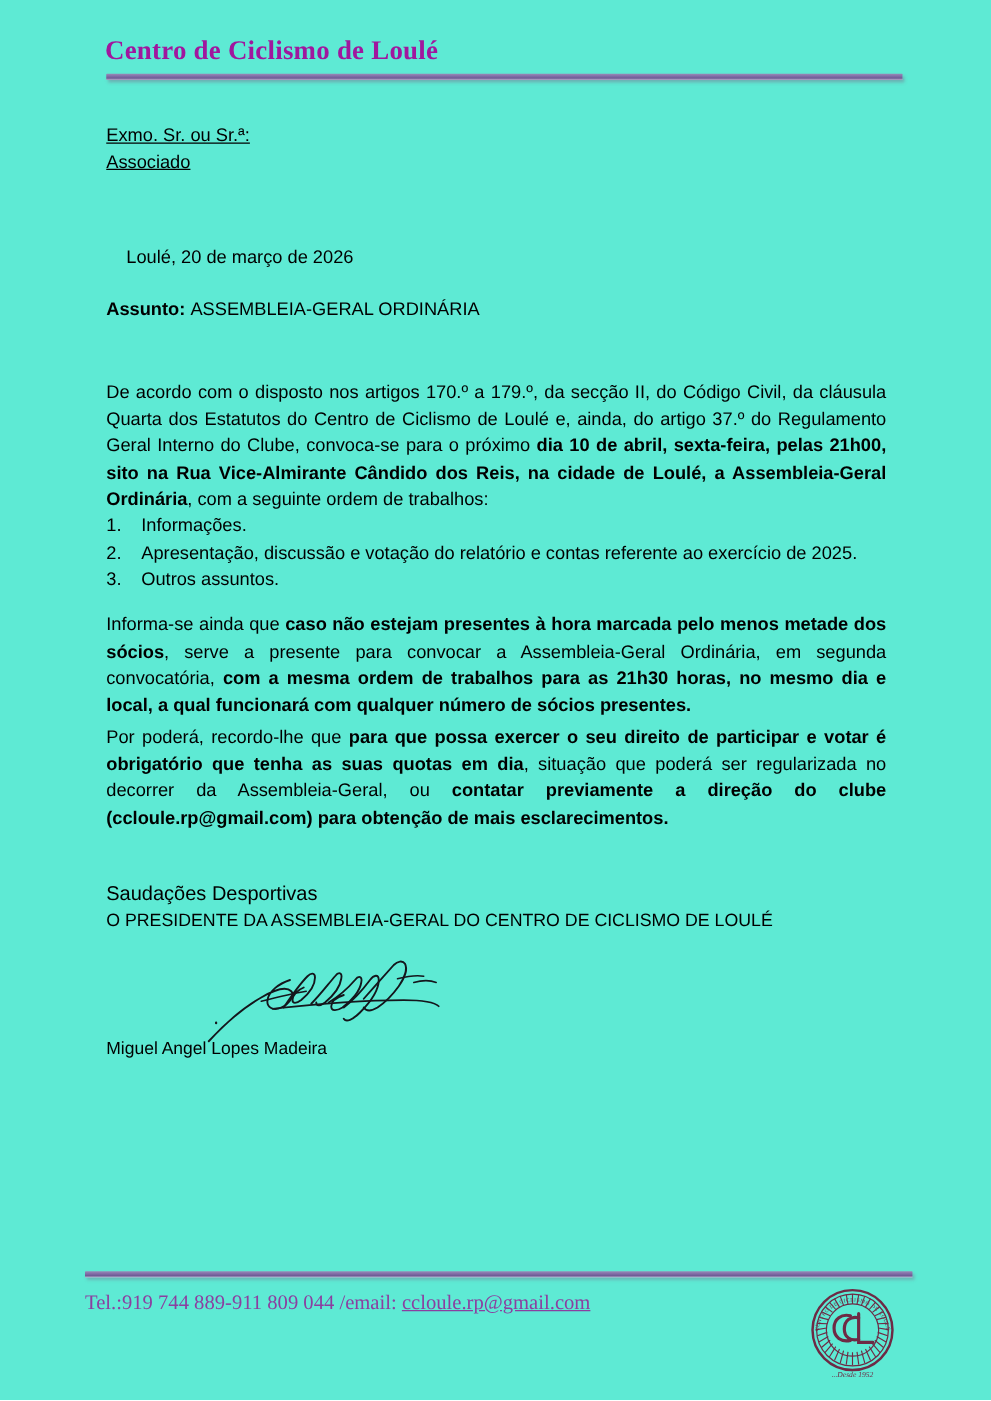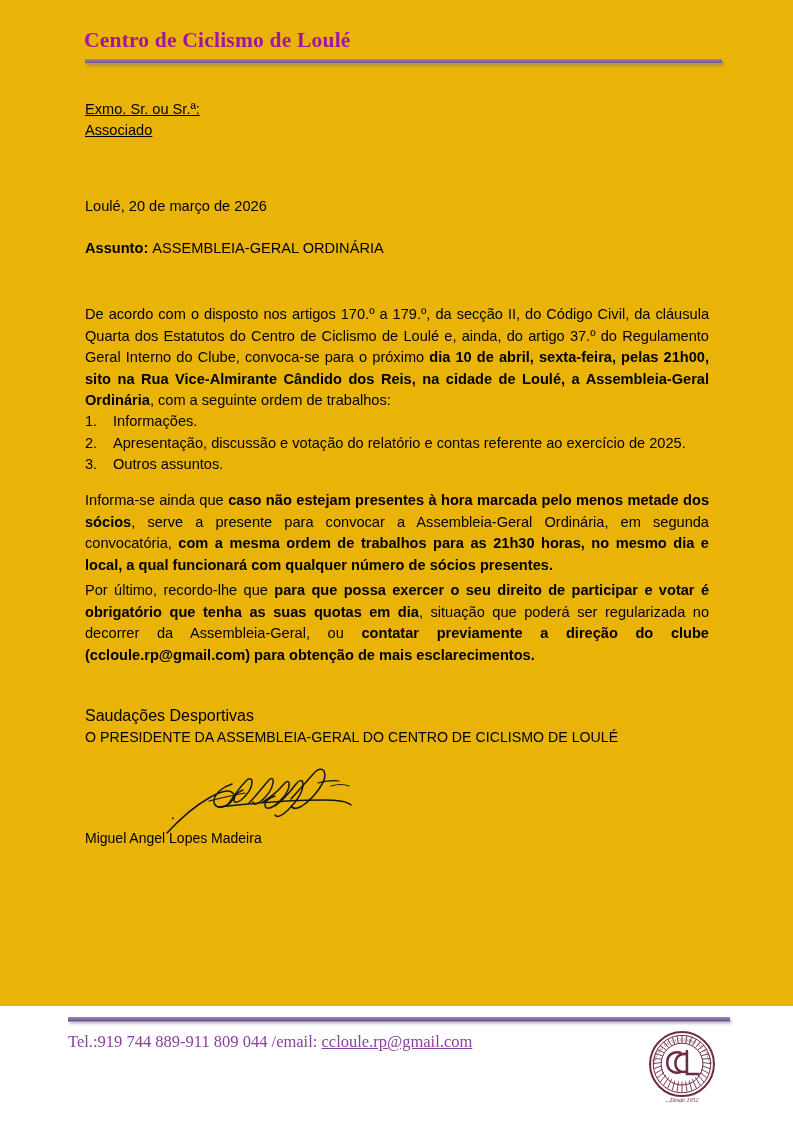--- a/index.html
+++ b/index.html
@@ -14,22 +14,22 @@
     position: relative;
     font-family: "Liberation Sans", sans-serif;
     color: #000000;
     overflow: hidden;
   }
 
   .page {
     position: absolute;
     inset: 0;
     width: 793px;
-    height: 1006px;
-    background: #eab308;
+    height: 1120px;
+    background: #5eead4;
   }
 
   
   .header {
     position: absolute;
     left: 0;
     top: 0;
     width: 793px;
   }
   .header-title {
@@ -68,21 +68,21 @@
     left: 0;
     top: 99px;
     font-size: 14.6px;
     line-height: 21px;
     text-decoration: underline;
   }
   .addressee div { white-space: nowrap; }
 
   .place-date {
     position: absolute;
-    left: 0;
+    left: 16px;
     top: 196px;
     font-size: 14.6px;
     line-height: 21px;
     white-space: nowrap;
   }
 
   .subject {
     position: absolute;
     left: 0;
     top: 238px;
@@ -238,21 +238,21 @@
         <span class="agenda-num">3.</span>
         <span class="agenda-text">Outros assuntos.</span>
       </div>
     </div>
 
     <div class="para p-quorum">
       <span>Informa-se ainda que </span><b>caso não estejam presentes à hora marcada pelo menos metade dos sócios</b><span>, serve a presente para convocar a Assembleia-Geral Ordinária, em segunda convocatória, </span><b>com a mesma ordem de trabalhos para as 21h30 horas, no mesmo dia e local, a qual funcionará com qualquer número de sócios presentes.</b>
     </div>
 
     <div class="para p-quotas">
-      <span>Por último, recordo-lhe que </span><b>para que possa exercer o seu direito de participar e votar é obrigatório que tenha as suas quotas em dia</b><span>, situação que poderá ser regularizada no decorrer da Assembleia-Geral, ou </span><b>contatar previamente a direção do clube (ccloule.rp@gmail.com) para obtenção de mais esclarecimentos.</b>
+      <span>Por poderá, recordo-lhe que </span><b>para que possa exercer o seu direito de participar e votar é obrigatório que tenha as suas quotas em dia</b><span>, situação que poderá ser regularizada no decorrer da Assembleia-Geral, ou </span><b>contatar previamente a direção do clube (ccloule.rp@gmail.com) para obtenção de mais esclarecimentos.</b>
     </div>
 
     <div class="salutation">Saudações Desportivas</div>
 
     <div class="role-line">O PRESIDENTE DA ASSEMBLEIA-GERAL DO CENTRO DE CICLISMO DE LOULÉ</div>
 
     <div class="signature">
       <svg viewBox="0 0 230 74" xmlns="http://www.w3.org/2000/svg" aria-hidden="true">
         <g fill="none" stroke="#14161c" stroke-linecap="round" stroke-linejoin="round">
           <path d="M4 71 C16 58 30 45 46 36 C58 29 66 27 70 31 C73 34 69 41 62 44 C56 47 50 44 51 38 C52 31 60 25 69 22" stroke-width="1.5"></path>

